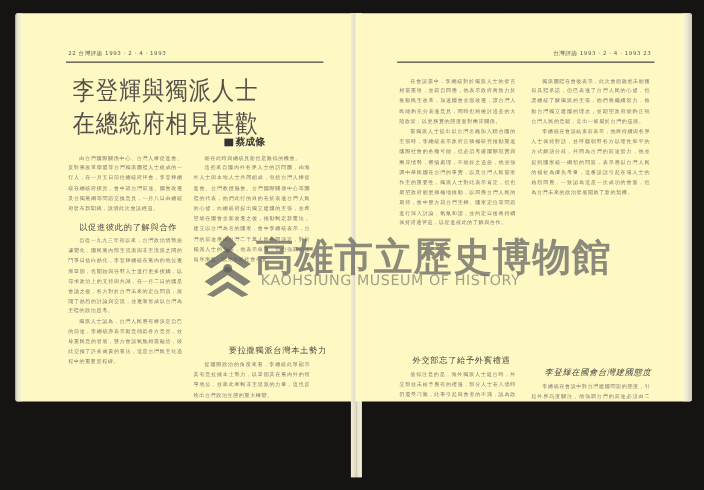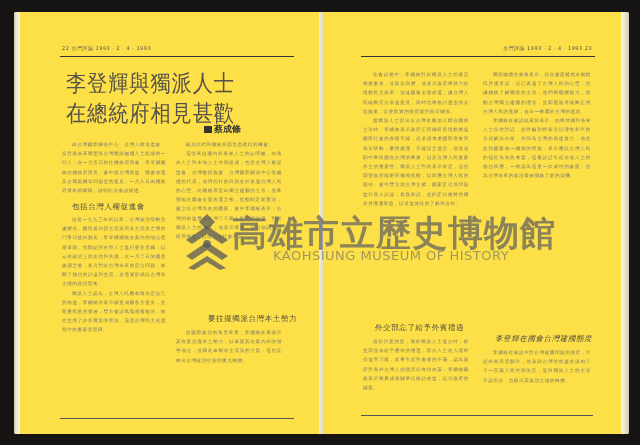--- a/index.html
+++ b/index.html
@@ -4,22 +4,22 @@
 <style>
   html, body { margin:0; padding:0; }
   body {
     width:640px; height:445px; overflow:hidden;
     background:#151412;
     font-family:"DejaVu Sans", sans-serif;
     position:relative;
   }
   .spread { position:absolute; left:14px; top:12px; width:616px; height:422px; }
   .page {
-    position:absolute; top:0; height:422px;
-    background:#fde047;
+    position:absolute; top:0; height:353px;
+    background:#fef9c3;
     overflow:hidden;
   }
   .page.left { left:0; width:309px; border-radius:2px 0 0 2px; }
   .page.right { left:309px; width:306px; border-radius:0 2px 2px 0; }
   .page.left::before {
     content:""; position:absolute; left:0; top:0; bottom:0; width:6px;
     background:linear-gradient(to right,#cfc9b2,#ece7cf 40%,#f8f4df);
   }
   .page.right::after {
     content:""; position:absolute; right:0; top:0; bottom:0; width:8px;
@@ -67,21 +67,20 @@
     position:absolute; left:50px; top:-2px;
     font-size:35px; font-weight:bold; color:rgba(95,95,95,0.72);
     letter-spacing:1px; white-space:nowrap;
     font-family:"DejaVu Sans", sans-serif;
   }
   .wm-en {
     position:absolute; left:55px; top:36px;
     font-size:13px; color:rgba(110,110,110,0.65);
     letter-spacing:0.5px; white-space:nowrap;
     font-family:"DejaVu Sans", sans-serif;
-    margin-left:36px;
   }
   .wm-logo { position:absolute; left:0; top:0; width:50px; height:58px; }
 </style>
 </head>
 <body>
 
 <div class="spread">
 
   <div class="page left">
     <div class="run-head" style="left:48px;">22  台灣評論  1993 · 2 · 4 · 1993</div>
@@ -91,21 +90,21 @@
       <div>李登輝與獨派人士</div>
       <div>在總統府相見甚歡</div>
     </div>
     <div class="author">
       <span class="sq"></span><span>蔡成條</span>
     </div>
 
     <div class="col" style="left:48px; top:128px; width:104px; height:57px;">
       <p>由台灣國際關係中心、台灣人權促進會、反對黨改革聯盟等台灣獨派團體人士組成的一行人，在一月五日前往總統府拜會，李登輝總統在總統府接見，會中就台灣前途、國會改選及台獨黨綱等問題交換意見，一月八日由總統府發布新聞稿，說明此次會談經過。</p>
     </div>
-    <div class="subhead" style="left:58px; top:190px;">包括台灣人權促進會</div>
+    <div class="subhead" style="left:58px; top:190px;">以促進彼此的了解與合作</div>
     <div class="col" style="left:48px; top:203px; width:104px; height:196px;">
       <p>自從一九九三年初以來，台灣政治情勢急遽變化，國民黨內部主流派與非主流派之間的鬥爭日益白熱化，李登輝總統在黨內的地位逐漸鞏固，也開始與在野人士進行更多接觸，以尋求政治上的支持與共識，在一月二日的國是會議之後，各方對於台灣未來的定位問題，展開了熱烈的討論與交流，並逐漸形成以台灣為主體的政治思考。</p>
       <p>獨派人士認為，台灣人民應有權決定自己的前途，李總統亦表示願意傾聽各方意見，並尊重民意的發展，雙方會談氣氛相當融洽，彼此交換了許多寶貴的看法，這是台灣民主化過程中的重要里程碑。</p>
     </div>
 
     <div class="col" style="left:162px; top:128px; width:106px; height:160px;">
       <p>能在此時與總統見面也是難得的機會。</p>
       <p>這些來自國內外各界人士的訪問團，由海外人士與本地人士共同組成，包括台灣人權促進會、台灣教授協會、台灣國際關係中心等團體的代表，他們此行的目的在於表達台灣人民的心聲，向總統府提出獨立建國的主張，並希望能在國會全面改選之後，推動制定新憲法，建立以台灣為名的國家，會中李總統表示，台灣的前途應由台灣二千萬人民共同決定，對於獨派人士的主張，他表示尊重，但也強調必須循序漸進，以免引起社會不安。</p>
     </div>
     <div class="subhead" style="left:194px; top:302px;">要拉攏獨派台灣本土勢力</div>

